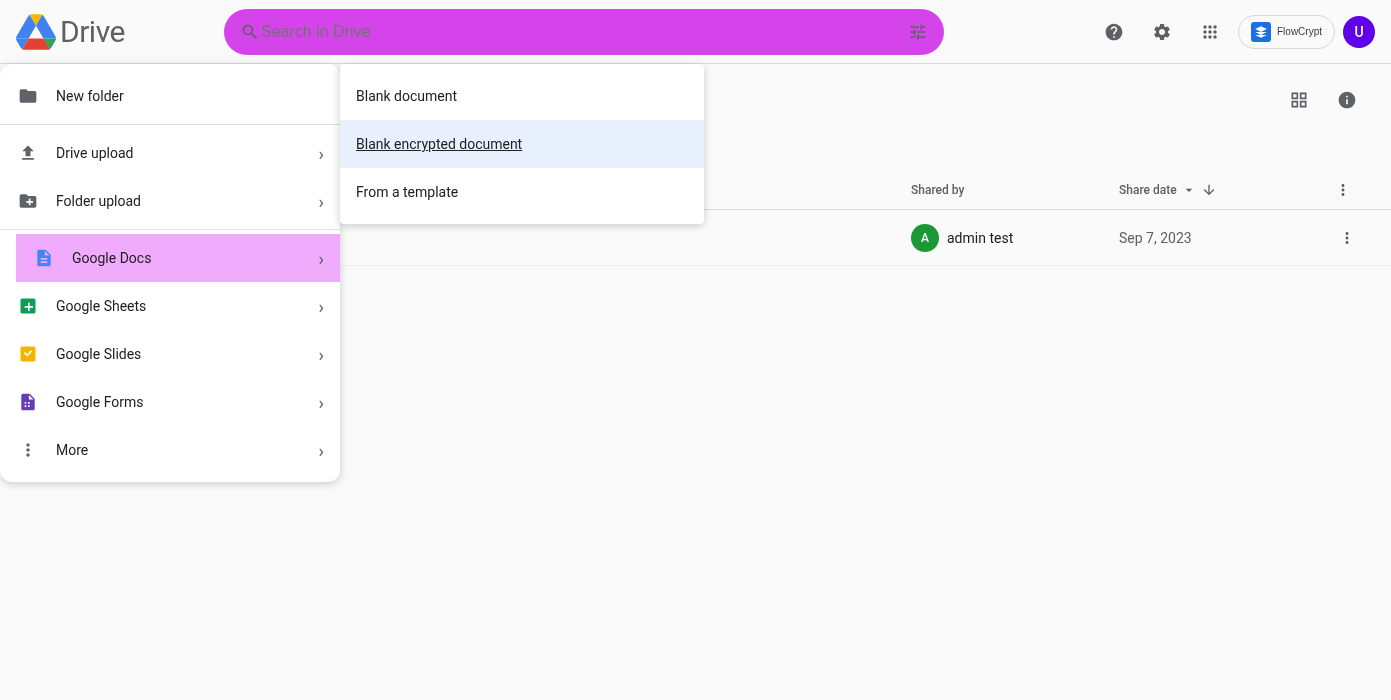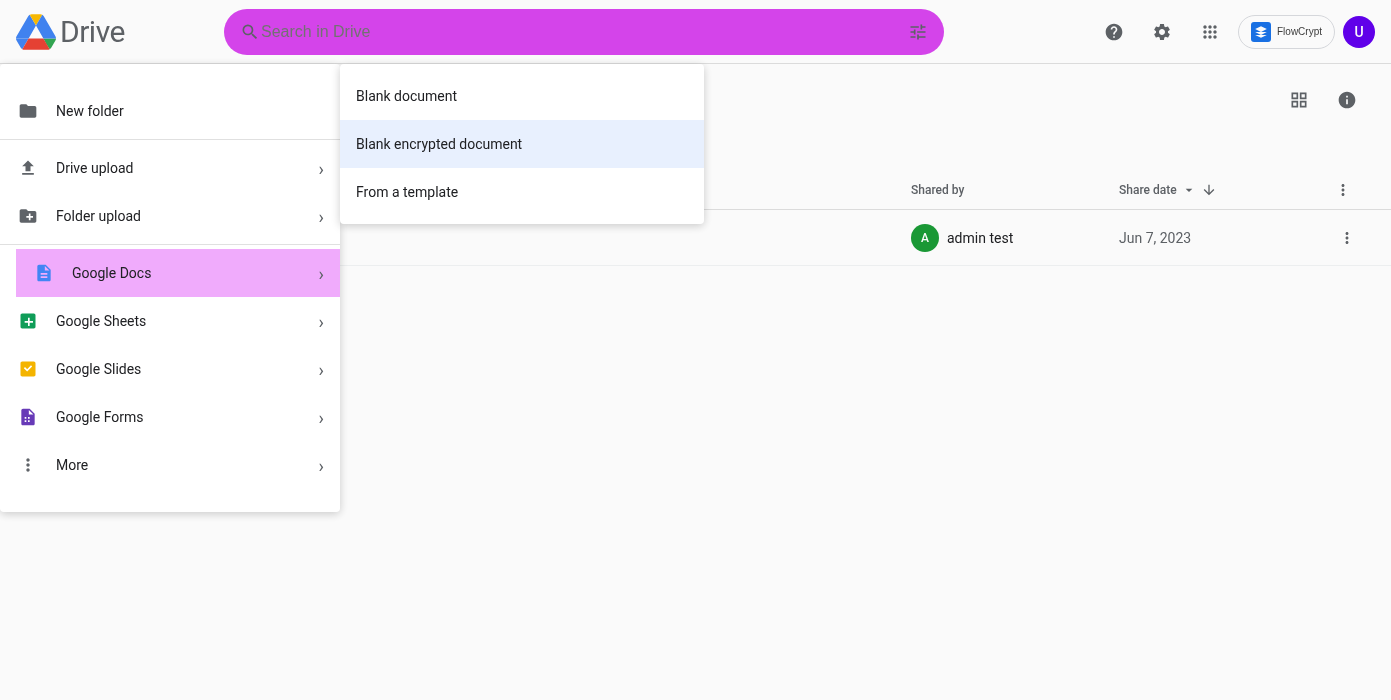--- a/index.html
+++ b/index.html
@@ -155,24 +155,24 @@
       box-shadow: 0 1px 3px rgba(0,0,0,0.2);
     }
 
     
     .context-menu-overlay {
       position: fixed;
       top: 64px;
       left: 0;
       width: 340px;
       background: white;
-      border-radius: 4px;
+      border-radius: 12px;
       box-shadow: 0 2px 10px rgba(0,0,0,0.2);
       z-index: 100;
-      padding: 23px 0;
+      padding: 8px 0;
     }
     .menu-item {
       display: flex;
       align-items: center;
       justify-content: space-between;
       padding: 0 16px;
       height: 48px;
       cursor: pointer;
       font-size: 14px;
       color: #202124;
@@ -213,21 +213,21 @@
     }
     .sub-menu-item {
       display: flex;
       align-items: center;
       padding: 0 16px;
       height: 48px;
       cursor: pointer;
       font-size: 14px;
       color: #202124;
     }
-    .sub-menu-item.highlighted { background: #e8f0fe; }
+    .sub-menu-item.highlighted { background: #e8f0fe; text-decoration: underline; }
 
     
     .main {
       flex: 1;
       overflow-y: auto;
       padding: 0;
     }
     .main-header {
       display: flex;
       align-items: center;
@@ -505,21 +505,21 @@
           </svg>
         <span></span>
       </div>
       <div class="row-shared">
         <div class="row-avatar">
           <span>A</span>
         </div>
         <span>admin test</span>
       </div>
       <div class="row-date">
-        <span>Jun 7, 2023</span>
+        <span>Sep 7, 2023</span>
       </div>
       <div class="row-actions">
         <button class="icon-btn" style="width:32px;height:32px;">
           <svg width="18" height="18" viewBox="0 0 24 24" fill="#5f6368">
               <path d="M12 8c1.1 0 2-.9 2-2s-.9-2-2-2-2 .9-2 2 .9 2 2 2zm0 2c-1.1 0-2 .9-2 2s.9 2 2 2 2-.9 2-2-.9-2-2-2zm0 6c-1.1 0-2 .9-2 2s.9 2 2 2 2-.9 2-2-.9-2-2-2z"></path>
             </svg>
         </button>
       </div>
     </div>
   </main>

